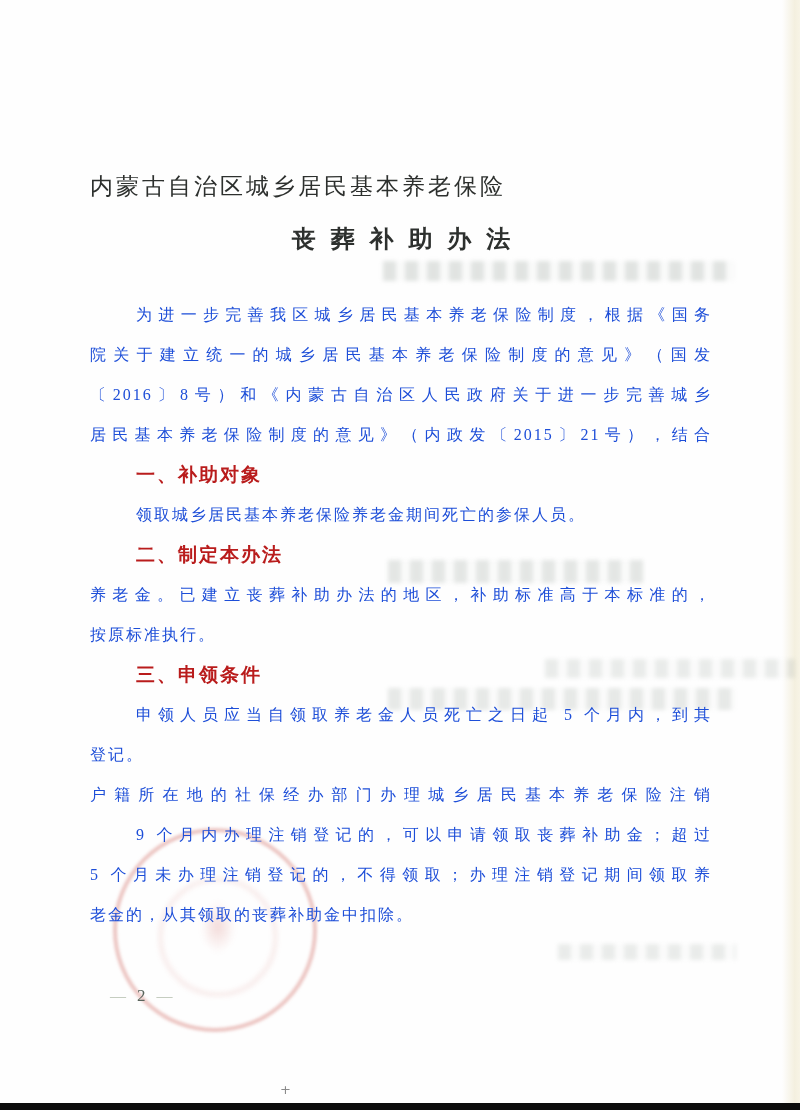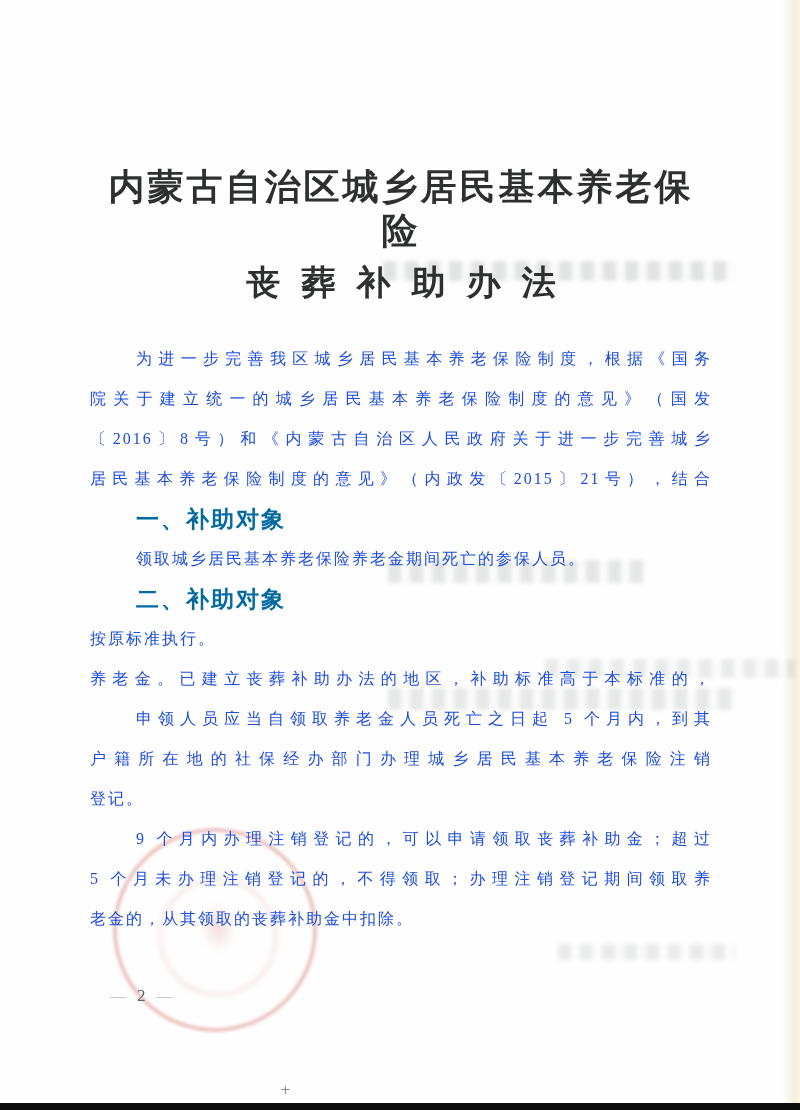--- a/index.html
+++ b/index.html
@@ -20,39 +20,39 @@
   
   .scan-bar {
     position: absolute; left: 0; bottom: 0; width: 800px; height: 7px;
     background: #0c0c0c;
   }
   .content {
     position: absolute; left: 90px; top: 165px; width: 622px;
     color: #4c574f;
   }
   .title1 {
-    text-align: center; font-weight: 700; font-size: 36px; line-height: 44px;
+    text-align: left; font-weight: 400; font-size: 23px; line-height: 44px;
     letter-spacing: 3px; color: #2d302e;
   }
   .title2 {
-    text-align: center; font-weight: 700; font-size: 34px; line-height: 44px;
+    text-align: center; font-weight: 700; font-size: 24px; line-height: 44px;
     letter-spacing: 0.62em; text-indent: 0.62em; color: #2d302e; margin-top: 8px;
   }
   .body-block { margin-top: 34px; }
   .line {
     height: 40px; line-height: 40px; font-size: 16px; letter-spacing: 2px;
     text-align: justify; text-align-last: justify; text-justify: inter-character;
     color: #1d4ed8; white-space: nowrap;
   }
   .line.end { text-align-last: left; }
   .line.indent { padding-left: 46px; }
   .heading {
     height: 40px; line-height: 40px; padding-left: 46px;
-    font-family: Liberation Sans, sans-serif;
-    font-weight: 700; font-size: 23px; letter-spacing: 2px; color: #0369a1;
+    font-family: Liberation Serif, serif;
+    font-weight: 700; font-size: 19px; letter-spacing: 2px; color: #b91c1c;
   }
   .page-num {
     position: absolute; left: 100px; top: 984px; height: 24px; line-height: 24px;
     font-size: 17px; color: #5a645c; letter-spacing: 1px; white-space: nowrap;
   }
   .page-num .dash { color: #bcc6b6; margin: 0 10px; font-size: 16px; }
   
   .seal {
     position: absolute; left: 113px; top: 828px; width: 204px; height: 204px;
     border: 4px solid rgba(201,88,80,0.34); border-radius: 50%;
@@ -106,27 +106,28 @@
 
     <div class="body-block">
       <div class="line indent">为进一步完善我区城乡居民基本养老保险制度，根据《国务</div>
       <div class="line">院关于建立统一的城乡居民基本养老保险制度的意见》（国发</div>
       <div class="line">〔2016〕8号）和《内蒙古自治区人民政府关于进一步完善城乡</div>
       <div class="line">居民基本养老保险制度的意见》（内政发〔2015〕21号），结合</div>
 
       <div class="heading">一、补助对象</div>
       <div class="line end indent">领取城乡居民基本养老保险养老金期间死亡的参保人员。</div>
 
-      <div class="heading">二、补助对象</div>
+      <div class="heading">二、制定本办法</div>
+      <div class="line">养老金。已建立丧葬补助办法的地区，补助标准高于本标准的，</div>
       <div class="line end">按原标准执行。</div>
-      <div class="line">养老金。已建立丧葬补助办法的地区，补助标准高于本标准的，</div>
 
+      <div class="heading">三、申领条件</div>
       <div class="line indent">申领人员应当自领取养老金人员死亡之日起 5 个月内，到其</div>
+      <div class="line end">登记。</div>
       <div class="line">户籍所在地的社保经办部门办理城乡居民基本养老保险注销</div>
-      <div class="line end">登记。</div>
 
       <div class="line indent">9 个月内办理注销登记的，可以申请领取丧葬补助金；超过</div>
       <div class="line">5 个月未办理注销登记的，不得领取；办理注销登记期间领取养</div>
       <div class="line end">老金的，从其领取的丧葬补助金中扣除。</div>
     </div>
   </div>
 
   <div class="page-num">
     <span class="dash">—</span><span>2</span><span class="dash">—</span>
   </div>

